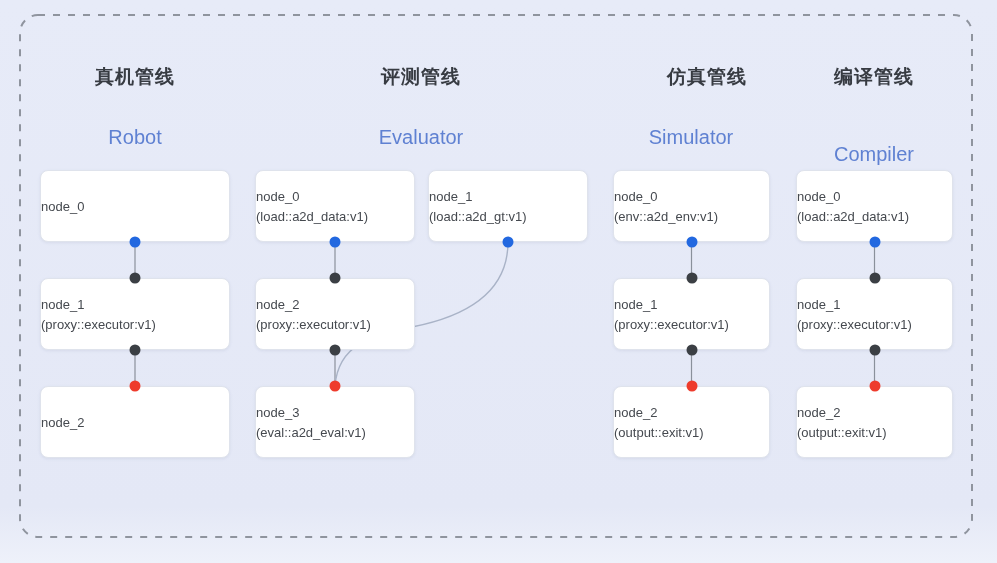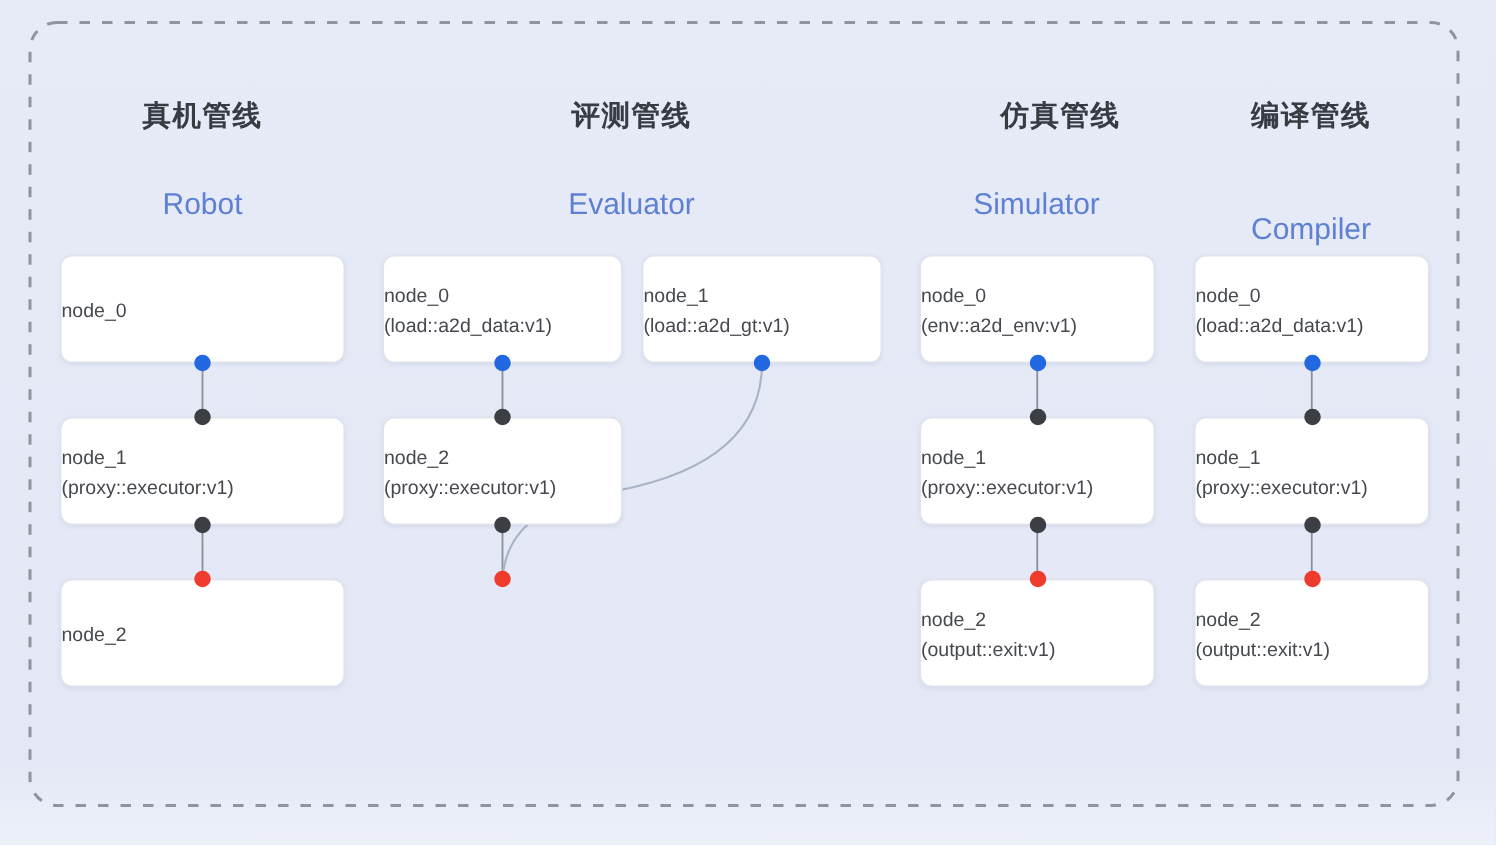--- a/index.html
+++ b/index.html
@@ -103,20 +103,24 @@
       <div class="node-line2">(load::a2d_data:v1)</div>
     </div>
     <div class="node-box" style="left: 428px; top: 170px; width: 160px; height: 72px;">
       <div class="node-line1">node_1</div>
       <div class="node-line2">(load::a2d_gt:v1)</div>
     </div>
     <div class="node-box" style="left: 255px; top: 278px; width: 160px; height: 72px;">
       <div class="node-line1">node_2</div>
       <div class="node-line2">(proxy::executor:v1)</div>
     </div>
+    <div class="node-box" style="left: 255px; top: 386px; width: 160px; height: 72px;">
+      <div class="node-line1">node_3</div>
+      <div class="node-line2">(eval::a2d_eval:v1)</div>
+    </div>
     <div class="pipeline-title-zh" style="left: 691px; top: 77px; margin-left: 16px;">仿真管线</div>
     <div class="pipeline-title-en" style="left: 691px; top: 137px;">Simulator</div>
     <div class="node-box" style="left: 613px; top: 170px; width: 157px; height: 72px;">
       <div class="node-line1">node_0</div>
       <div class="node-line2">(env::a2d_env:v1)</div>
     </div>
     <div class="node-box" style="left: 613px; top: 278px; width: 157px; height: 72px;">
       <div class="node-line1">node_1</div>
       <div class="node-line2">(proxy::executor:v1)</div>
     </div>

